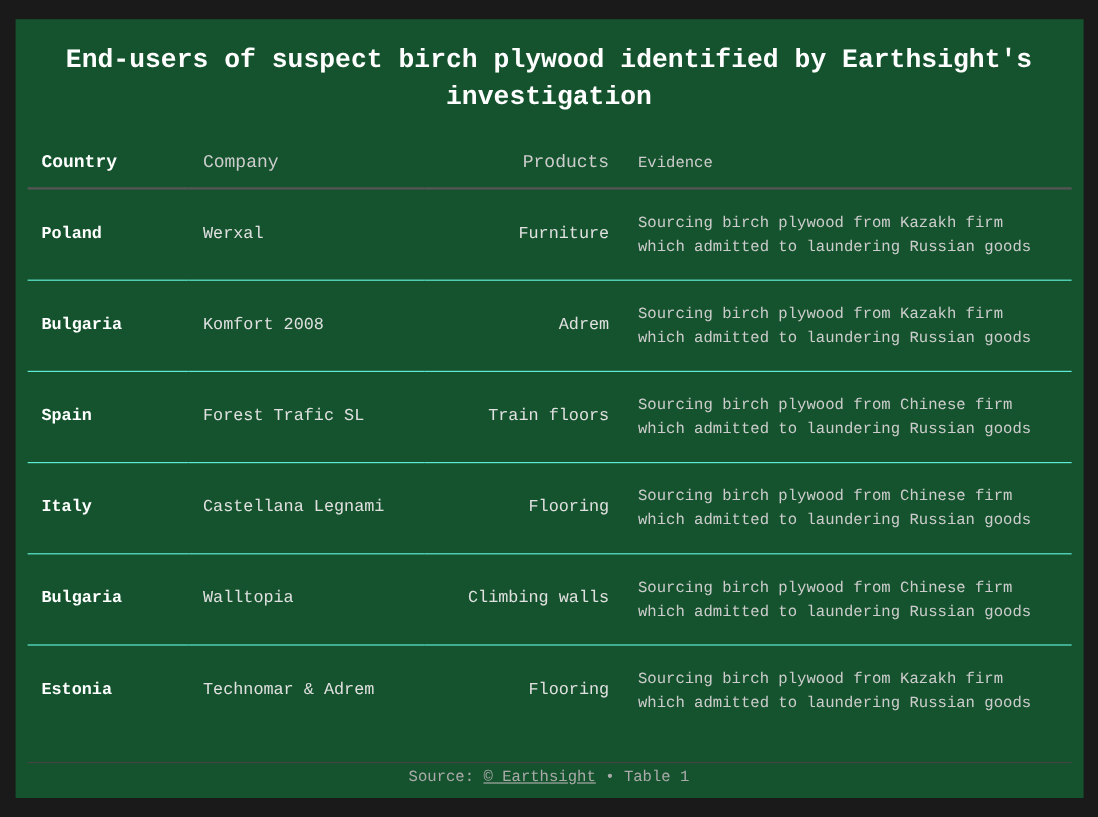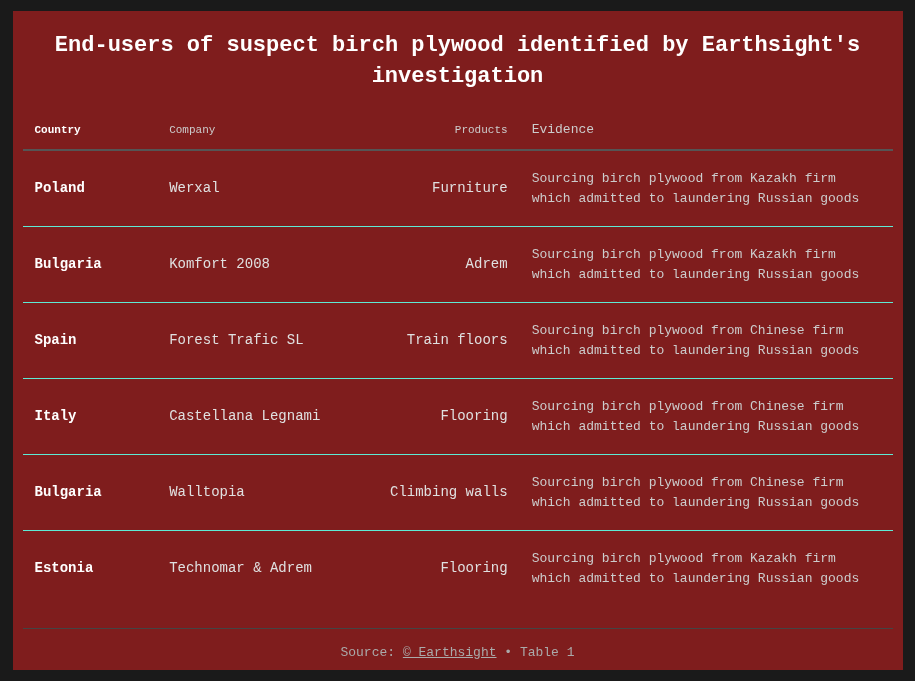--- a/index.html
+++ b/index.html
@@ -14,21 +14,21 @@
       font-family: 'Courier New', Courier, monospace;
       width: 915px;
       min-height: 681px;
       display: flex;
       align-items: center;
       justify-content: center;
     }
 
     .container {
       width: 890px;
-      background-color: #7f1d1d;
+      background-color: #14532d;
       padding: 20px 10px 10px 10px;
     }
 
     .title {
       text-align: center;
       font-size: 22px;
       font-weight: bold;
       color: #ffffff;
       line-height: 1.4;
       margin-bottom: 20px;
@@ -43,21 +43,21 @@
 
     thead tr {
       border-bottom: 2px solid #555555;
     }
 
     thead th {
       color: #cccccc;
       font-weight: normal;
       text-align: left;
       padding: 10px 12px 12px 12px;
-      font-size: 11px;
+      font-size: 15px;
     }
 
     tbody tr {
       border-bottom: 1px solid #5eead4;
     }
 
     tbody tr:last-child {
       border-bottom: none;
     }
 
@@ -85,21 +85,21 @@
 
     .col-evidence {
       width: 360px;
       font-size: 13px;
       color: #cccccc;
     }
 
     .footer {
       text-align: center;
       margin-top: 22px;
-      padding-top: 16px;
+      padding-top: 4px;
       border-top: 1px solid #444444;
       font-size: 13px;
       color: #aaaaaa;
     }
 
     .footer a {
       color: #aaaaaa;
       text-decoration: underline;
     }
 

